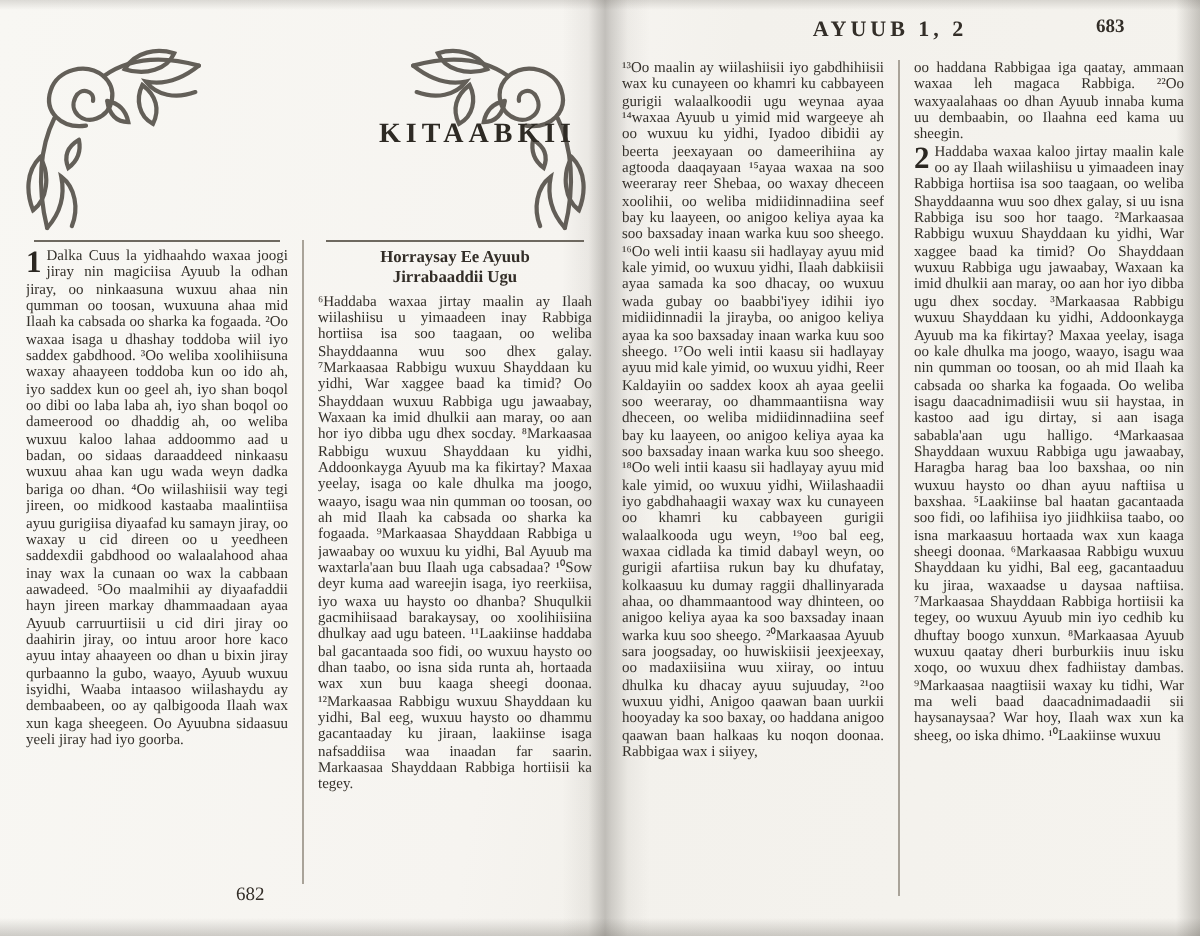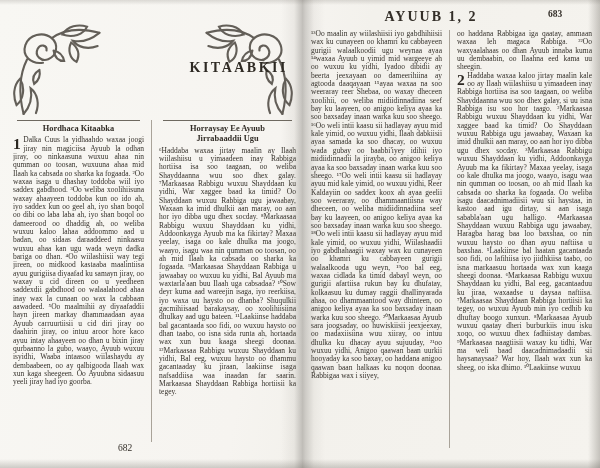--- a/index.html
+++ b/index.html
@@ -38,22 +38,22 @@
   .col-b { flex:1; }
   .col-divider { width:1px; background:#a9a399; margin:0 7px; }
   .lp-columns .col-divider { height:322px; }
   .rp-columns .col-divider { height:418px; }
   .col-rule { border-top:1px solid #6e6960; width:94%; margin:0 auto 3px auto; }
   .section-heading { font-size:8.4px; font-weight:bold; text-align:center; line-height:1.22; margin-bottom:2px; }
   .body-text { font-size:7.5px; line-height:8.35px; text-align:justify; color:#34302a; }
   .body-text + .section-heading { margin-top:5px; }
   .dropcap { float:left; font-size:15.5px; line-height:15px; font-weight:bold; padding-right:2.5px; color:#2b2721; }
   
-  .running-title { position:absolute; top:9px; left:358px; width:146px; text-align:center;
-    font-size:14px; font-weight:bold; letter-spacing:2px; color:#332e28; }
+  .running-title { position:absolute; top:9px; left:372px; width:146px; text-align:center;
+    font-size:11px; font-weight:bold; letter-spacing:2px; color:#332e28; }
   .running-pagenum { position:absolute; top:9px; left:548px; font-size:9.5px; font-weight:bold; color:#332e28;text-align:right; }
   .left-pagenum { position:absolute; top:443px; left:118px; width:80px; 
     font-size:9.5px; color:#332e28; }
 </style>
 </head>
 <body>
 
 <div class="photo">
 
   <div>
@@ -88,21 +88,20 @@
       </g>
     </svg>
 
     <div class="title-block">
       <div class="title-kicker">KITAABKII</div>
     </div>
 
     <div class="lp-columns">
       <div class="col col-a">
         <div class="col-rule"></div>
-        <div class="section-heading">Hordhaca Kitaabka</div>
         <p class="body-text"><span class="dropcap">1</span><span>Dalka Cuus la yidhaahdo waxaa joogi jiray nin magiciisa Ayuub la odhan jiray, oo ninkaasuna wuxuu ahaa nin qumman oo toosan, wuxuuna ahaa mid Ilaah ka cabsada oo sharka ka fogaada. ²Oo waxaa isaga u dhashay toddoba wiil iyo saddex gabdhood. ³Oo weliba xoolihiisuna waxay ahaayeen toddoba kun oo ido ah, iyo saddex kun oo geel ah, iyo shan boqol oo dibi oo laba laba ah, iyo shan boqol oo dameerood oo dhaddig ah, oo weliba wuxuu kaloo lahaa addoommo aad u badan, oo sidaas daraaddeed ninkaasu wuxuu ahaa kan ugu wada weyn dadka bariga oo dhan. ⁴Oo wiilashiisii way tegi jireen, oo midkood kastaaba maalintiisa ayuu gurigiisa diyaafad ku samayn jiray, oo waxay u cid direen oo u yeedheen saddexdii gabdhood oo walaalahood ahaa inay wax la cunaan oo wax la cabbaan aawadeed. ⁵Oo maalmihii ay diyaafaddii hayn jireen markay dhammaadaan ayaa Ayuub carruurtiisii u cid diri jiray oo daahirin jiray, oo intuu aroor hore kaco ayuu intay ahaayeen oo dhan u bixin jiray qurbaanno la gubo, waayo, Ayuub wuxuu isyidhi, Waaba intaasoo wiilashaydu ay dembaabeen, oo ay qalbigooda Ilaah wax xun kaga sheegeen. Oo Ayuubna sidaasuu yeeli jiray had iyo goorba.</span></p>
       </div>
       <div class="col-divider"></div>
       <div class="col col-b">
         <div class="col-rule"></div>
         <div class="section-heading">
           <div>Horraysay Ee Ayuub</div>
           <div>Jirrabaaddii Ugu</div>
         </div>
         <p class="body-text">⁶Haddaba waxaa jirtay maalin ay Ilaah wiilashiisu u yimaadeen inay Rabbiga hortiisa isa soo taagaan, oo weliba Shayddaanna wuu soo dhex galay. ⁷Markaasaa Rabbigu wuxuu Shayddaan ku yidhi, War xaggee baad ka timid? Oo Shayddaan wuxuu Rabbiga ugu jawaabay, Waxaan ka imid dhulkii aan maray, oo aan hor iyo dibba ugu dhex socday. ⁸Markaasaa Rabbigu wuxuu Shayddaan ku yidhi, Addoonkayga Ayuub ma ka fikirtay? Maxaa yeelay, isaga oo kale dhulka ma joogo, waayo, isagu waa nin qumman oo toosan, oo ah mid Ilaah ka cabsada oo sharka ka fogaada. ⁹Markaasaa Shayddaan Rabbiga u jawaabay oo wuxuu ku yidhi, Bal Ayuub ma waxtarla'aan buu Ilaah uga cabsadaa? ¹⁰Sow deyr kuma aad wareejin isaga, iyo reerkiisa, iyo waxa uu haysto oo dhanba? Shuqulkii gacmihiisaad barakaysay, oo xoolihiisiina dhulkay aad ugu bateen. ¹¹Laakiinse haddaba bal gacantaada soo fidi, oo wuxuu haysto oo dhan taabo, oo isna sida runta ah, hortaada wax xun buu kaaga sheegi doonaa. ¹²Markaasaa Rabbigu wuxuu Shayddaan ku yidhi, Bal eeg, wuxuu haysto oo dhammu gacantaaday ku jiraan, laakiinse isaga nafsaddiisa waa inaadan far saarin. Markaasaa Shayddaan Rabbiga hortiisii ka tegey.</p>

